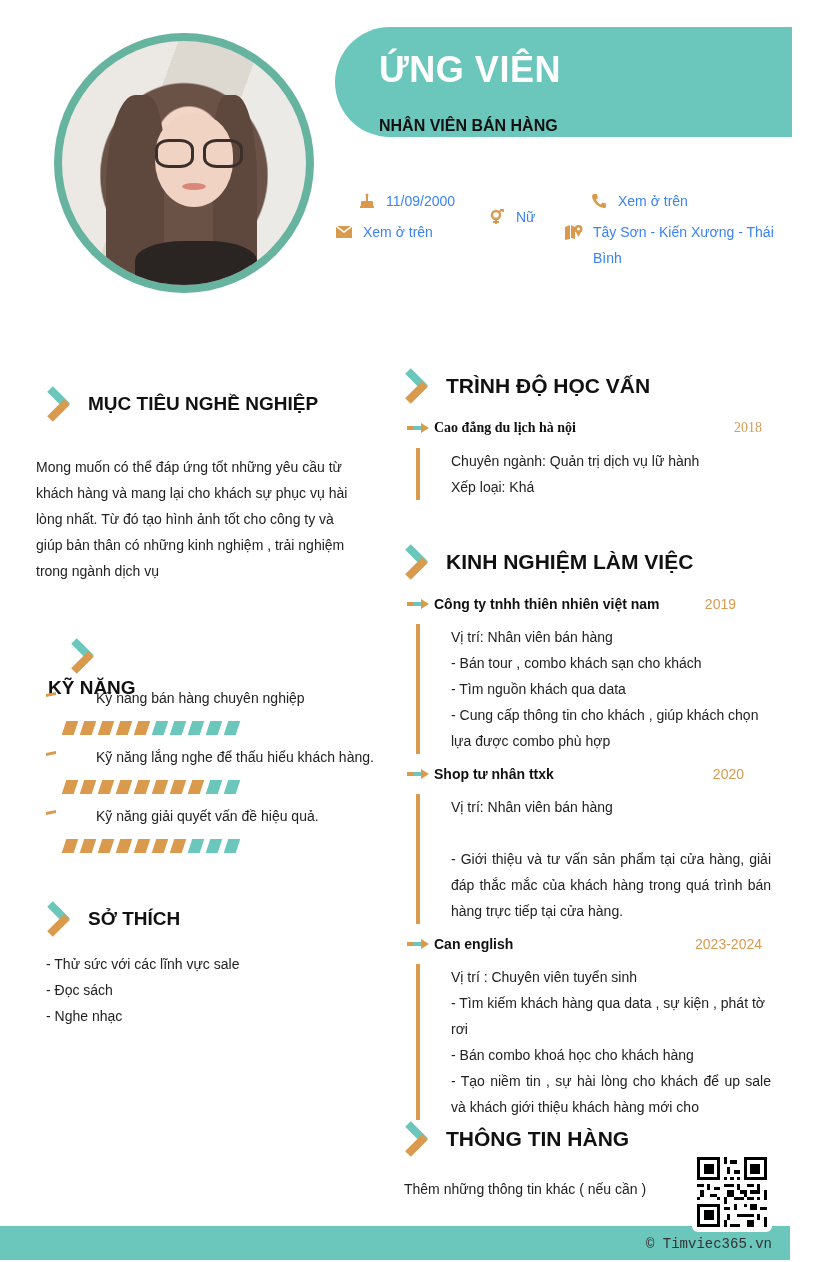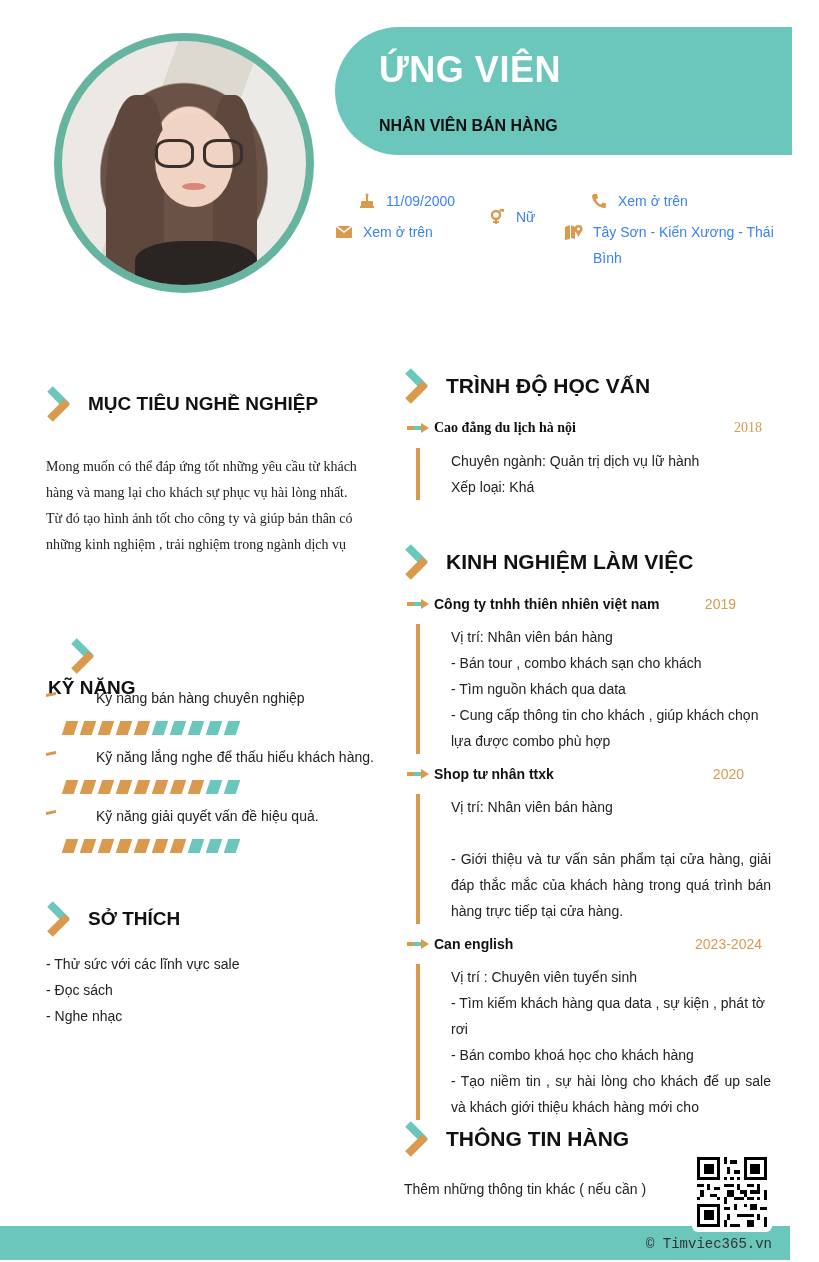--- a/index.html
+++ b/index.html
@@ -13,21 +13,21 @@
                 linear-gradient(110deg, #ece9e4 0 35%, #ddd8d0 35% 60%, #eceae6 60%); }
   .avatar .face { position: absolute; left: 38%; top: 30%; width: 32%; height: 38%; border-radius: 45% 45% 50% 50%; background: #f1d3c3; }
   .avatar .glasses { position: absolute; left: 38%; top: 40%; width: 36%; height: 12%; }
   .avatar .glasses i { position: absolute; top: 0; width: 45%; height: 100%; border: 3px solid #3b2f2b; border-radius: 35%; }
   .avatar .glasses i:first-child { left: 0; } .avatar .glasses i:last-child { right: 0; }
   .avatar .lips { position: absolute; left: 49%; top: 58%; width: 10%; height: 3%; background: #d9877a; border-radius: 50%; }
   .avatar .hair-l { position: absolute; left: 18%; top: 22%; width: 24%; height: 78%; background: #5e473d; border-radius: 50% 30% 0 0; }
   .avatar .hair-r { position: absolute; left: 62%; top: 22%; width: 18%; height: 70%; background: #5e473d; border-radius: 30% 50% 0 0; }
   .avatar .shirt { position: absolute; left: 30%; top: 82%; width: 50%; height: 20%; background: #2a2422; border-radius: 40% 40% 0 0; }
 
-  .banner { position: absolute; left: 335px; top: 27px; width: 457px; height: 128px; background: #6bc6bb; border-radius: 70px 0 0 70px; }
+  .banner { position: absolute; left: 335px; top: 27px; width: 457px; height: 110px; background: #6bc6bb; border-radius: 70px 0 0 70px; }
   .banner .name { position: absolute; left: 44px; top: 22px; font-size: 36px; font-weight: 700; color: #ffffff; letter-spacing: 0.5px; }
   .banner .role { position: absolute; left: 44px; top: 90px; font-size: 16px; font-weight: 700; color: #111; }
 
   .info { position: absolute; font-size: 14px; color: #3b82f6; line-height: 26px; display: flex; align-items: flex-start; }
   .info .ico { width: 18px; height: 26px; display: inline-flex; align-items: center; justify-content: center; margin-right: 10px; }
 
   .sec-head { position: absolute; display: flex; align-items: center; }
   .chev { width: 26px; height: 42px; position: relative; margin-right: 14px; }
   .chev .up { position: absolute; left: 2px; top: 2px; width: 24px; height: 8px; background: #6bc6bb; transform: rotate(45deg); transform-origin: left center; }
   .chev .dn { position: absolute; left: 2px; bottom: 2px; width: 24px; height: 8px; background: #d99a4e; transform: rotate(-45deg); transform-origin: left center; }
@@ -133,21 +133,21 @@
   <span style="flex:1;">Tây Sơn - Kiến Xương - Thái Bình</span>
 </div>
 
 <div class="sec-head" style="left:48px; top:383px;">
   <div class="chev">
       <div class="up"></div>
       <div class="dn"></div>
     </div>
   <div class="sec-title">MỤC TIÊU NGHỀ NGHIỆP</div>
 </div>
-<div class="para" style="left:46px; top:454px; width:312px;font-family:Liberation Serif, serif;">Mong muốn có thể đáp ứng tốt những yêu cầu từ khách hàng và mang lại cho khách sự phục vụ hài lòng nhất. Từ đó tạo hình ảnh tốt cho công ty và giúp bản thân có những kinh nghiệm , trải nghiệm trong ngành dịch vụ</div>
+<div class="para" style="left:36px; top:454px; width:312px;">Mong muốn có thể đáp ứng tốt những yêu cầu từ khách hàng và mang lại cho khách sự phục vụ hài lòng nhất. Từ đó tạo hình ảnh tốt cho công ty và giúp bản thân có những kinh nghiệm , trải nghiệm trong ngành dịch vụ</div>
 
 <div class="sec-head" style="left:48px; top:635px;flex-direction:column;">
   <div class="chev">
       <div class="up"></div>
       <div class="dn"></div>
     </div>
   <div class="sec-title">KỸ NĂNG</div>
 </div>
 
 <div class="skill-label" style="top:690px;">

